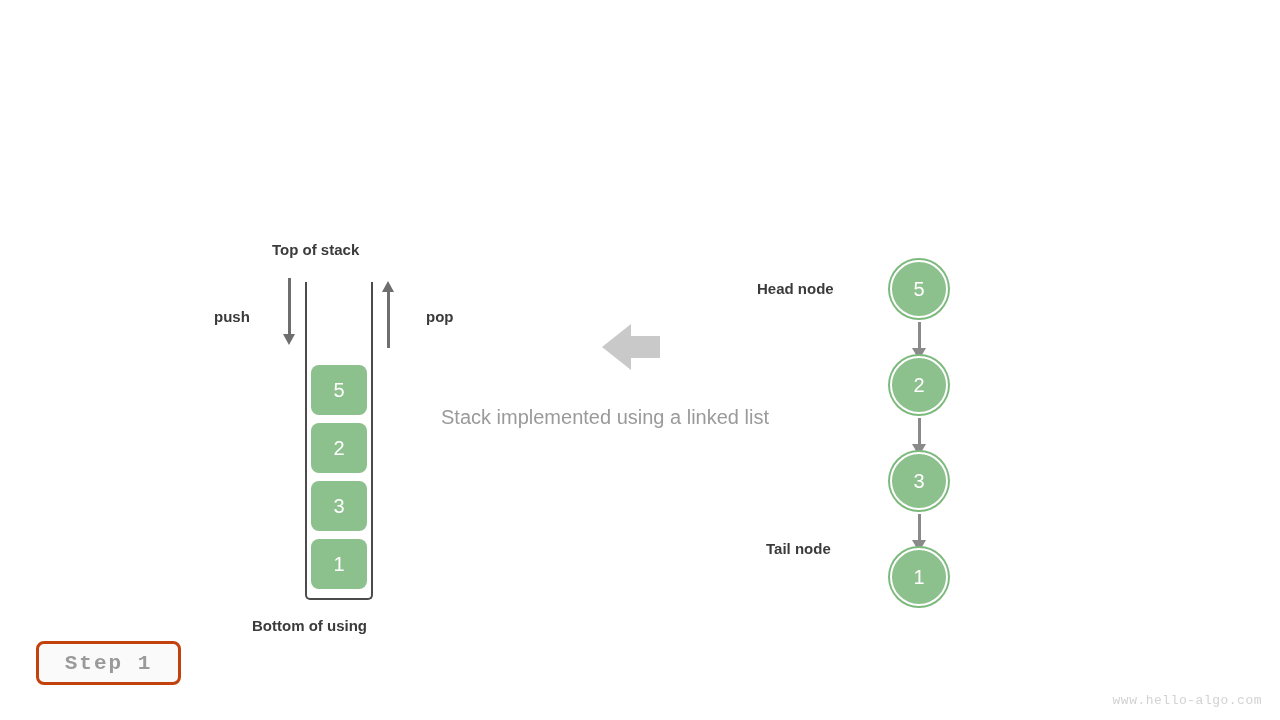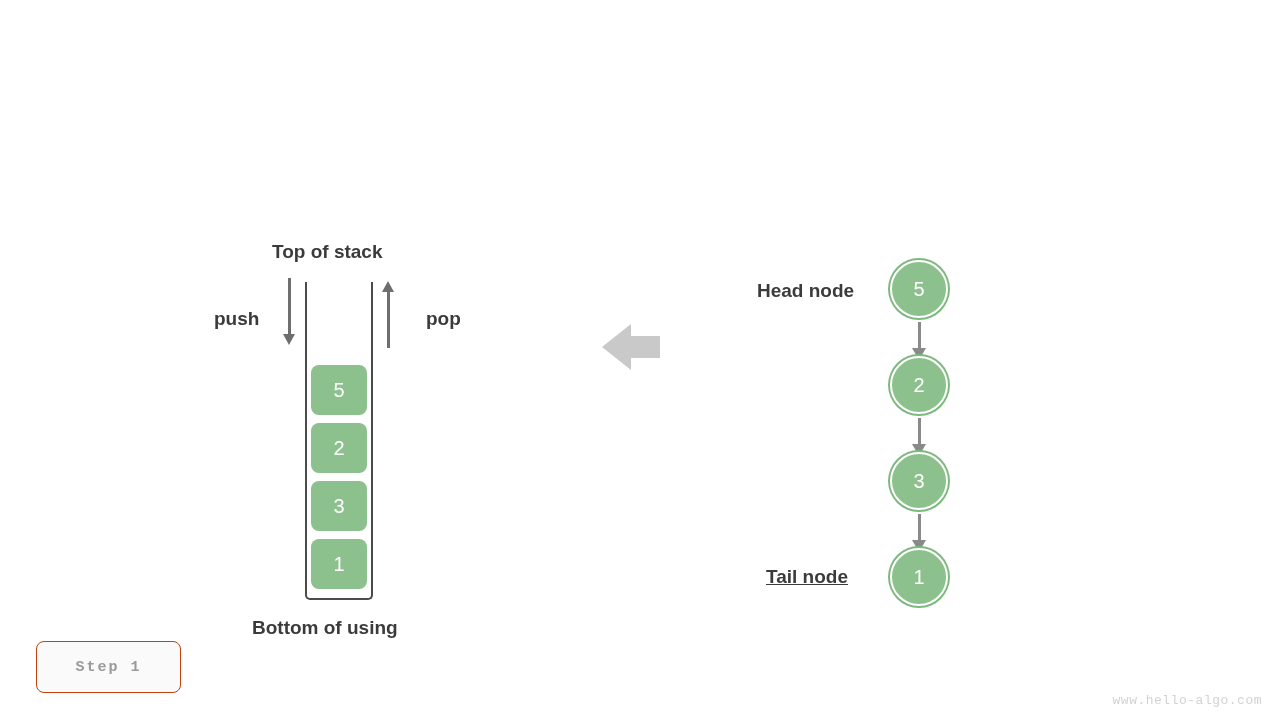--- a/index.html
+++ b/index.html
@@ -16,21 +16,21 @@
     height: 720px;
     background: #ffffff;
     overflow: hidden;
   }
 
   
   .label-bold {
     position: absolute;
     font-family: "Liberation Sans", sans-serif;
     font-weight: bold;
-    font-size: 19px;
+    font-size: 15px;
     color: #3b3b3b;
     white-space: nowrap;
   }
   .caption {
     position: absolute;
     font-family: "Liberation Sans", sans-serif;
     font-size: 20px;
     color: #9a9a9a;
     white-space: nowrap;
   }
@@ -132,30 +132,30 @@
     border-right: 7px solid transparent;
     border-top: 12px solid #8a8a8a;
   }
 
   
   #step-badge {
     position: absolute;
     left: 36px;
     top: 641px;
     width: 145px;
-    height: 52px;
-    border: 1px solid #c2410c;
+    height: 44px;
+    border: 3px solid #c2410c;
     border-radius: 8px;
     background: #fafafa;
     display: flex;
     align-items: center;
     justify-content: center;
     font-family: "Liberation Mono", monospace;
     font-weight: bold;
-    font-size: 15px;
+    font-size: 21px;
     letter-spacing: 2px;
     color: #9a9a9a;
     box-sizing: border-box;
   }
 
   
   #watermark {
     position: absolute;
     right: 18px;
     bottom: 12px;
@@ -192,26 +192,27 @@
     <div class="stack-cell" style="top:481px;">3</div>
     <div class="stack-cell" style="top:539px;">1</div>
 
     <div class="label-bold" style="left:252px; top:617px;">Bottom of using</div>
   </div>
 
   <svg class="big-arrow" viewBox="0 0 58 58">
     <polygon points="0,29 29,6 29,18 58,18 58,40 29,40 29,52" fill="#c9c9c9"></polygon>
   </svg>
 
+  <div class="caption" style="left:441px; top:406px;">Stack implemented using a linked list</div>
 
   <div id="linked-list-group">
 
     <div class="label-bold" style="left:757px; top:280px;text-align:right;">Head node</div>
 
-    <div class="label-bold" style="left:766px; top:566px;text-decoration:underline;">Tail node</div>
+    <div class="label-bold" style="left:766px; top:540px;">Tail node</div>
 
     <div class="ll-node" style="left:890px; top:260px;">5</div>
 
     <div class="ll-link" style="top:322px; height:30px;"></div>
     <div class="ll-head" style="top:348px;"></div>
 
     <div class="ll-node" style="left:890px; top:356px;">2</div>
 
     <div class="ll-link" style="top:418px; height:30px;"></div>
     <div class="ll-head" style="top:444px;"></div>

